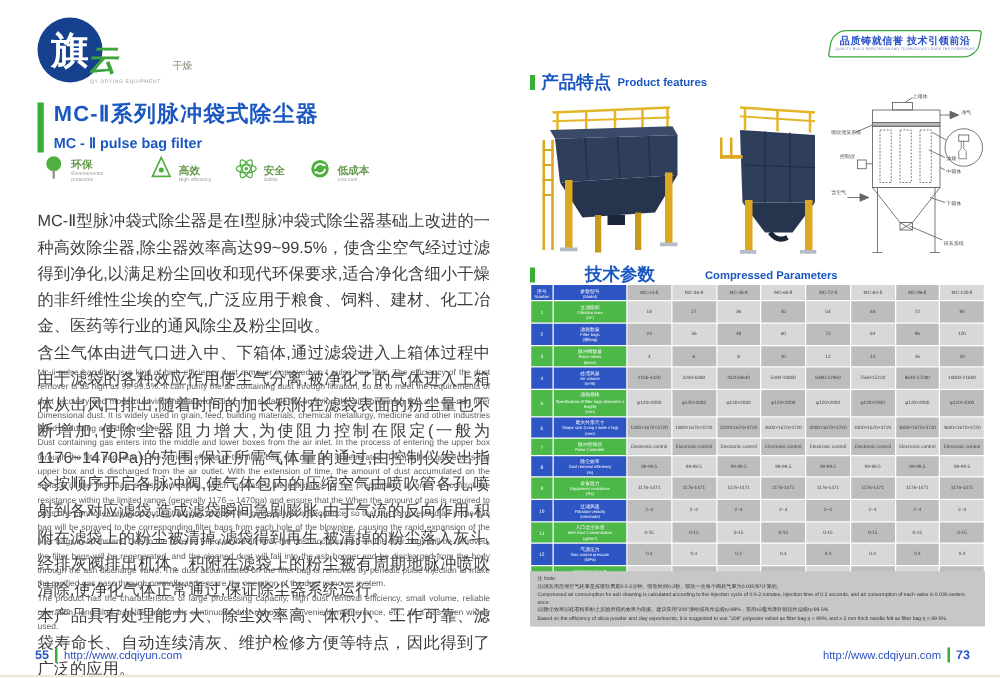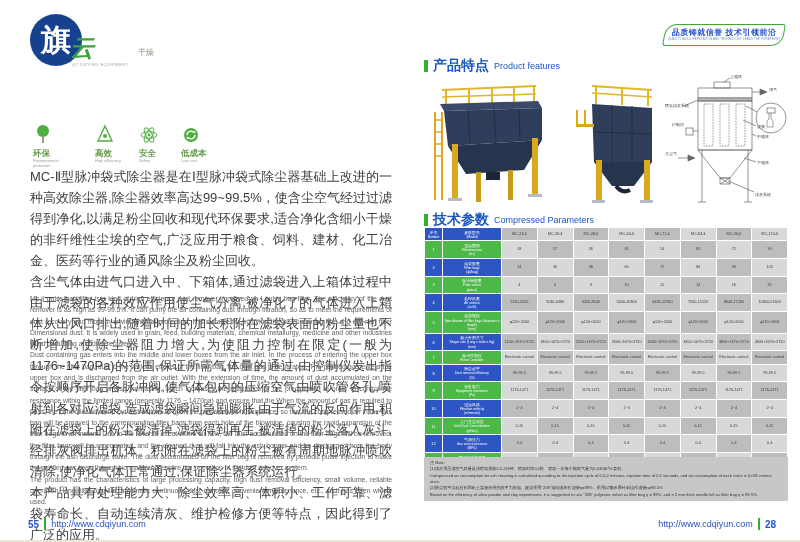--- a/index.html
+++ b/index.html
@@ -20,21 +20,21 @@
   .logo-tagline { position:absolute; left:42px; top:48px; color:#9aa59a; font-size:4px; letter-spacing:.5px; }
 
   
   .title-block { position:absolute; left:30px; top:79px; }
   .title-bar { position:absolute; left:0; top:3px; width:5px; height:40px; background:#35b034; }
   .title-cn { margin-left:13px; color:#1a57c0; font-size:17.5px; font-weight:bold; letter-spacing:1px; }
   .title-en { margin-left:13px; margin-top:4px; color:#1a57c0; font-size:11.5px; font-weight:bold; }
 
   
   .features { position:absolute; left:33px; top:124px; display:flex; }
-  .feature { display:flex; align-items:flex-start; margin-right:18px;flex-direction:column; }
+  .feature { display:flex; align-items:flex-end; margin-right:18px; }
   .feature .ic { width:20px; height:22px; margin-right:4px; flex:0 0 auto; }
   .f-cn { color:#679a4e; font-size:8.5px; font-weight:bold; line-height:1.1; margin-top:3px; }
   .f-en { color:#9b9b9b; font-size:4px; line-height:1.25; max-width:44px; }
 
   
   .para-cn { position:absolute; left:30px; top:166px; width:362px; font-size:13px; line-height:1.62;
     color:#3c3c3c; text-align:justify; white-space:pre-line; }
   .para-en { position:absolute; left:30px; top:293px; width:362px; font-size:6.8px; line-height:1.66;
     color:#626262; text-align:justify; white-space:pre-line; }
 
@@ -51,23 +51,23 @@
     border:1.5px solid #3aa83a; border-radius:11px 3px 11px 3px; transform:skewX(-10deg);
     display:flex; align-items:center; justify-content:center; background:#fff; }
   .slogan-inner { transform:skewX(10deg); text-align:center; line-height:1.1; }
   .slogan-cn { color:#2a52c8; font-weight:bold; font-size:8px; letter-spacing:.5px; }
   .slogan-en { color:#6a7ec0; font-size:2.8px; letter-spacing:.2px; }
 
   
   .sec-header { position:absolute; display:flex; align-items:center; }
   .sec-bar { width:4px; height:12px; background:#35b034; margin-right:5px; }
   .sec-cn { color:#1a57c0; font-size:14px; font-weight:bold; }
-  .sec-en { color:#1a57c0; font-size:9px; font-weight:normal; margin-left:5px; }
+  .sec-en { color:#1a57c0; font-size:9px; font-weight:bold; margin-left:5px; }
   #sec-features { left:24px; top:57px; }
-  #sec-params { left:24px; top:211px; }
+  #sec-params { left:24px; top:211px;gap:35px; }
 
   
   .photos { position:absolute; left:24px; top:74px; width:366px; height:136px; display:flex; }
   .photo { background:#fff; }
 
   
   .param-table-wrap { position:absolute; left:24px; top:227px; width:364px; }
   table.params { border-collapse:separate; border-spacing:1px; width:364px; table-layout:fixed; }
   table.params td, table.params th { text-align:center; vertical-align:middle; padding:1.5px 1px; line-height:1.3; font-weight:normal; }
   .c-blue  { background:#2e55c4; color:#fff; }
@@ -93,20 +93,25 @@
 
   <div class="page" id="left-page">
 
     <div class="logo">
       <div class="logo-circle">旗</div>
       <div class="logo-cloud">云</div>
       <div class="logo-suffix">干燥</div>
       <div class="logo-tagline">QY DRYING EQUIPMENT</div>
     </div>
 
+    <div class="title-block">
+      <div class="title-bar"></div>
+      <div class="title-cn">MC-Ⅱ系列脉冲袋式除尘器</div>
+      <div class="title-en">MC - Ⅱ pulse bag filter</div>
+    </div>
 
     <div class="features">
       <div class="feature">
         <svg class="ic" viewBox="0 0 20 22">
           <circle cx="10" cy="7" r="6" fill="#4faf3f"></circle>
           <rect x="9" y="12" width="2" height="7" fill="#9a9a8a"></rect>
         </svg>
         <div>
           <div class="f-cn">环保</div>
           <div class="f-en">Environmental protection</div>
@@ -576,18 +581,18 @@
       <div>注 Note:</div>
       <div>(1)清灰用压缩空气耗量是按喷吹周期0.5-2分钟、喷吹时间0.2秒、喷吹一次每个阀耗气量为0.035米³计算的。</div>
       <div>Compressed air consumption for ash cleaning is calculated according to the injection cycle of 0.5-2 minutes, injection time of 0.2 seconds, and air consumption of each valve is 0.035 meters once.</div>
       <div>(2)除尘效率以硅石粉和粘土实验所得的效率为依据。建议采用"208"涤纶绒布作滤袋η=99%，采用≥2毫米厚针刺毡作滤袋η=99.5%</div>
       <div>Based on the efficiency of silica powder and clay experiments, it is suggested to use "208" polyester velvet as filter bag η = 99%, and ≥ 2 mm thick needle felt as filter bag η = 99.5%.</div>
     </div>
 
     <div class="footer footer-right">
       <span class="footer-url">http://www.cdqiyun.com</span>
       <span class="footer-divider"></span>
-      <span class="page-num">28</span>
+      <span class="page-num">73</span>
     </div>
   </div>
 
   <div id="bottom-edge"></div>
 </div>
 
 </body></html>

